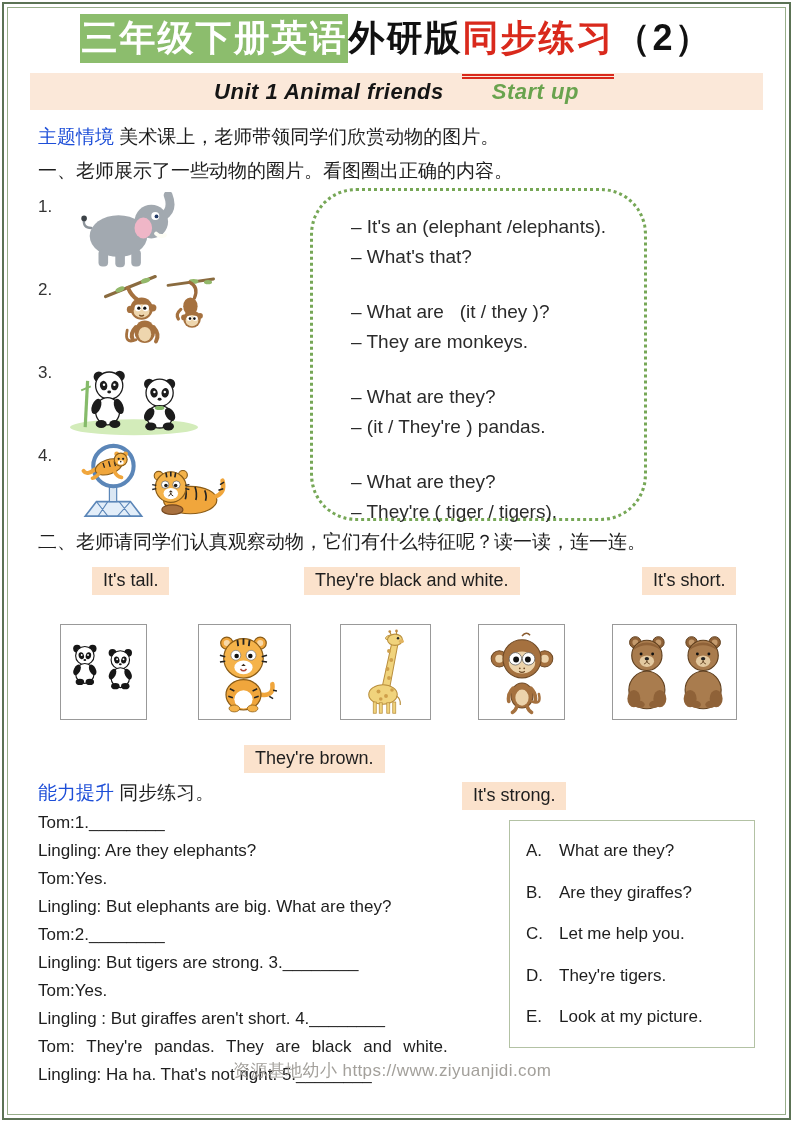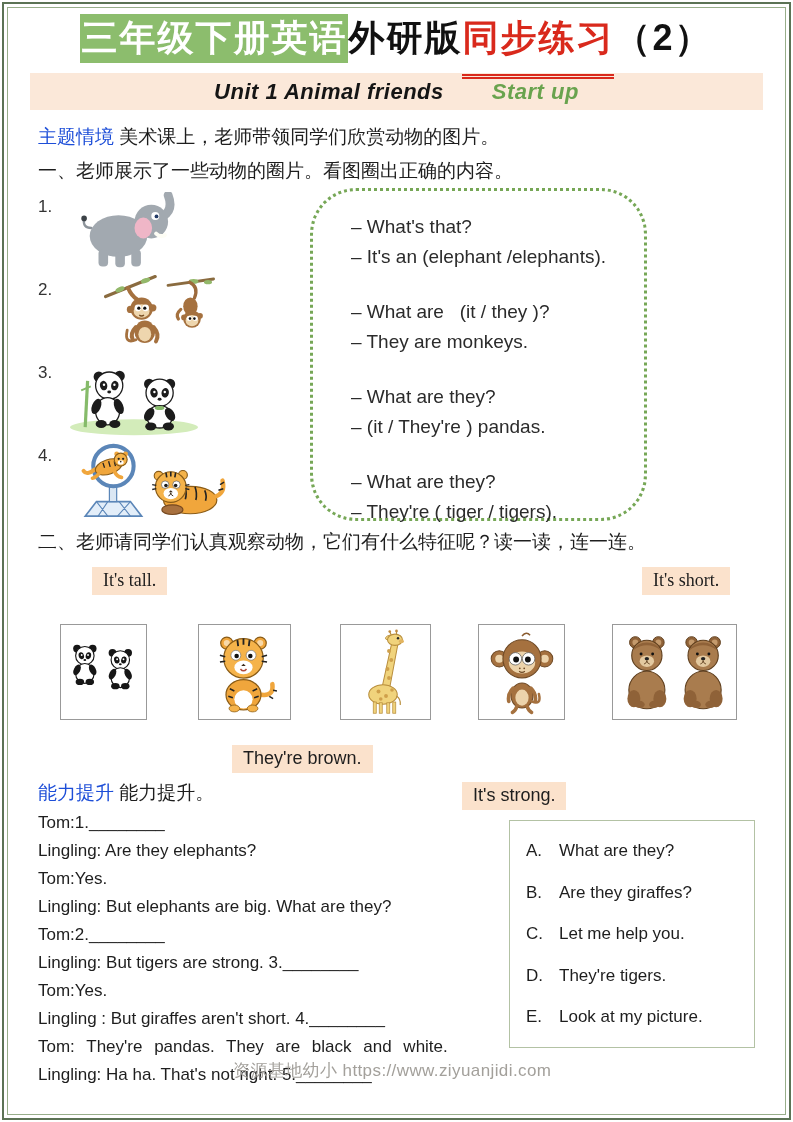--- a/index.html
+++ b/index.html
@@ -40,25 +40,25 @@
   .m-ti{margin-left:8px;}
 
   .dialog-box{width:337px;height:333px;box-sizing:border-box;border:3px dotted #76a756;border-radius:46px;
     padding:21px 8px 8px 38px;font-size:19px;color:#2b2b2b;}
   .d-group{margin-bottom:25px;}
   .d-group:last-child{margin-bottom:0;}
   .d-group p{margin:0;line-height:30px;white-space:pre-wrap;}
 
   
   .match-row{position:relative;height:30px;}
-  .match-top{margin-top:12px;font-family:Liberation Serif, serif;}
+  .match-top{margin-top:12px;}
   .match-bottom{margin-top:24px;}
   .peach-label{position:absolute;top:0;background:#fbe2cc;padding:3px 11px 4px;font-size:18px;color:#1e1e1e;white-space:nowrap;}
   .lt-0{left:54px;}.lt-1{left:266px;}.lt-2{left:604px;}
-  .lb-0{left:194px;}.lb-1{left:424px;margin-top:37px;}
+  .lb-0{left:206px;}.lb-1{left:424px;margin-top:37px;}
 
   .animal-row{position:relative;height:97px;margin-top:27px;}
   .animal-card{position:absolute;top:0;border:1px solid #999;background:#fff;box-sizing:border-box;
     display:flex;align-items:center;justify-content:center;}
   .card-0{left:22px;width:87px;height:96px;}
   .card-1{left:160px;width:93px;height:96px;}
   .card-2{left:302px;width:91px;height:96px;}
   .card-3{left:440px;width:87px;height:96px;}
   .card-4{left:574px;width:125px;height:96px;}
 
@@ -230,42 +230,43 @@
               <path d="M122,66 l-2.5,2.5 h5 Z" fill="#3a2a1a"></path>
               <path d="M122,69 q0,3 -3,4 M122,69 q0,3 3,4" stroke="#3a2a1a" stroke-width="1.2" fill="none"></path>
               <path d="M104,60 l-5,-1 M104,64 l-5,1 M140,60 l5,-1 M140,64 l5,1" stroke="#222" stroke-width="1.6"></path>
             </svg>
           </span>
         </div>
       </div>
 
       <div class="dialog-box">
         <div class="d-group">
+          <p>– It's an (elephant /elephants).</p>
           <p>– What's that?</p>
-          <p>– It's an (elephant /elephants).</p>
         </div>
         <div class="d-group">
           <p>– What are   (it / they )?</p>
           <p>– They are monkeys.</p>
         </div>
         <div class="d-group">
           <p>– What are they?</p>
           <p>– (it / They're ) pandas.</p>
         </div>
         <div class="d-group">
           <p>– What are they?</p>
           <p>– They're ( tiger / tigers).</p>
         </div>
       </div>
     </div>
 
     <p class="sec-heading">二、老师请同学们认真观察动物，它们有什么特征呢？读一读，连一连。</p>
 
     <div class="match-row match-top">
       <span class="peach-label lt-0">It's tall.</span>
+      <span class="peach-label lt-1">They're black and white.</span>
       <span class="peach-label lt-2">It's short.</span>
     </div>
 
     <div class="animal-row">
 
       <div class="animal-card card-0">
         <svg width="78" height="74" viewBox="0 0 110 100">
           <circle cx="17" cy="17" r="5.5" fill="#161616"></circle>
             <circle cx="39" cy="17" r="5.5" fill="#161616"></circle>
           <circle cx="28" cy="27" r="13" fill="#fff" stroke="#161616" stroke-width="1.6"></circle>
@@ -415,21 +416,21 @@
           </g>
         </svg>
       </div>
     </div>
 
     <div class="match-row match-bottom">
       <span class="peach-label lb-0">They're brown.</span>
       <span class="peach-label lb-1">It's strong.</span>
     </div>
 
-    <p class="theme-line"><span class="green-label">能力提升</span> <span>能力提升。</span></p>
+    <p class="theme-line"><span class="green-label">能力提升</span> <span>同步练习。</span></p>
 
     <div class="sec3">
       <div class="sec3-dialog">
         <p>Tom:1.________</p>
         <p>Lingling: Are they elephants?</p>
         <p>Tom:Yes.</p>
         <p>Lingling: But elephants are big. What are they?</p>
         <p>Tom:2.________</p>
         <p>Lingling: But tigers are strong. 3.________</p>
         <p>Tom:Yes.</p>

